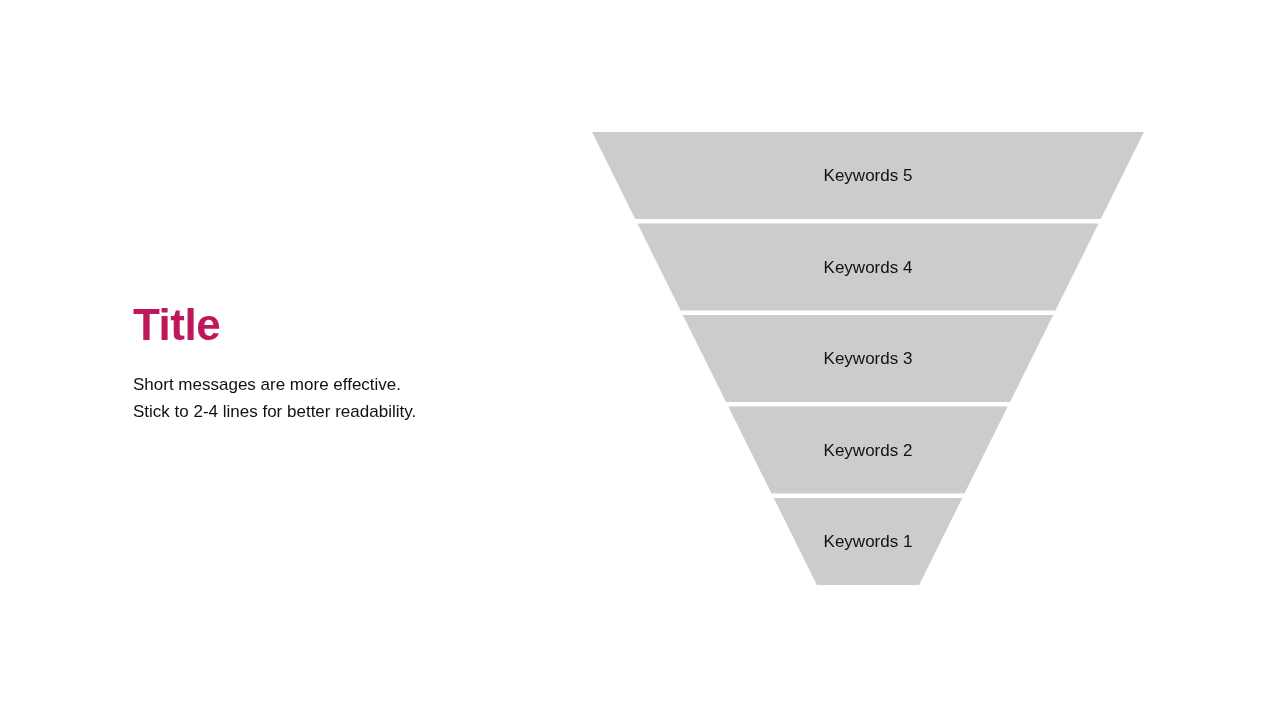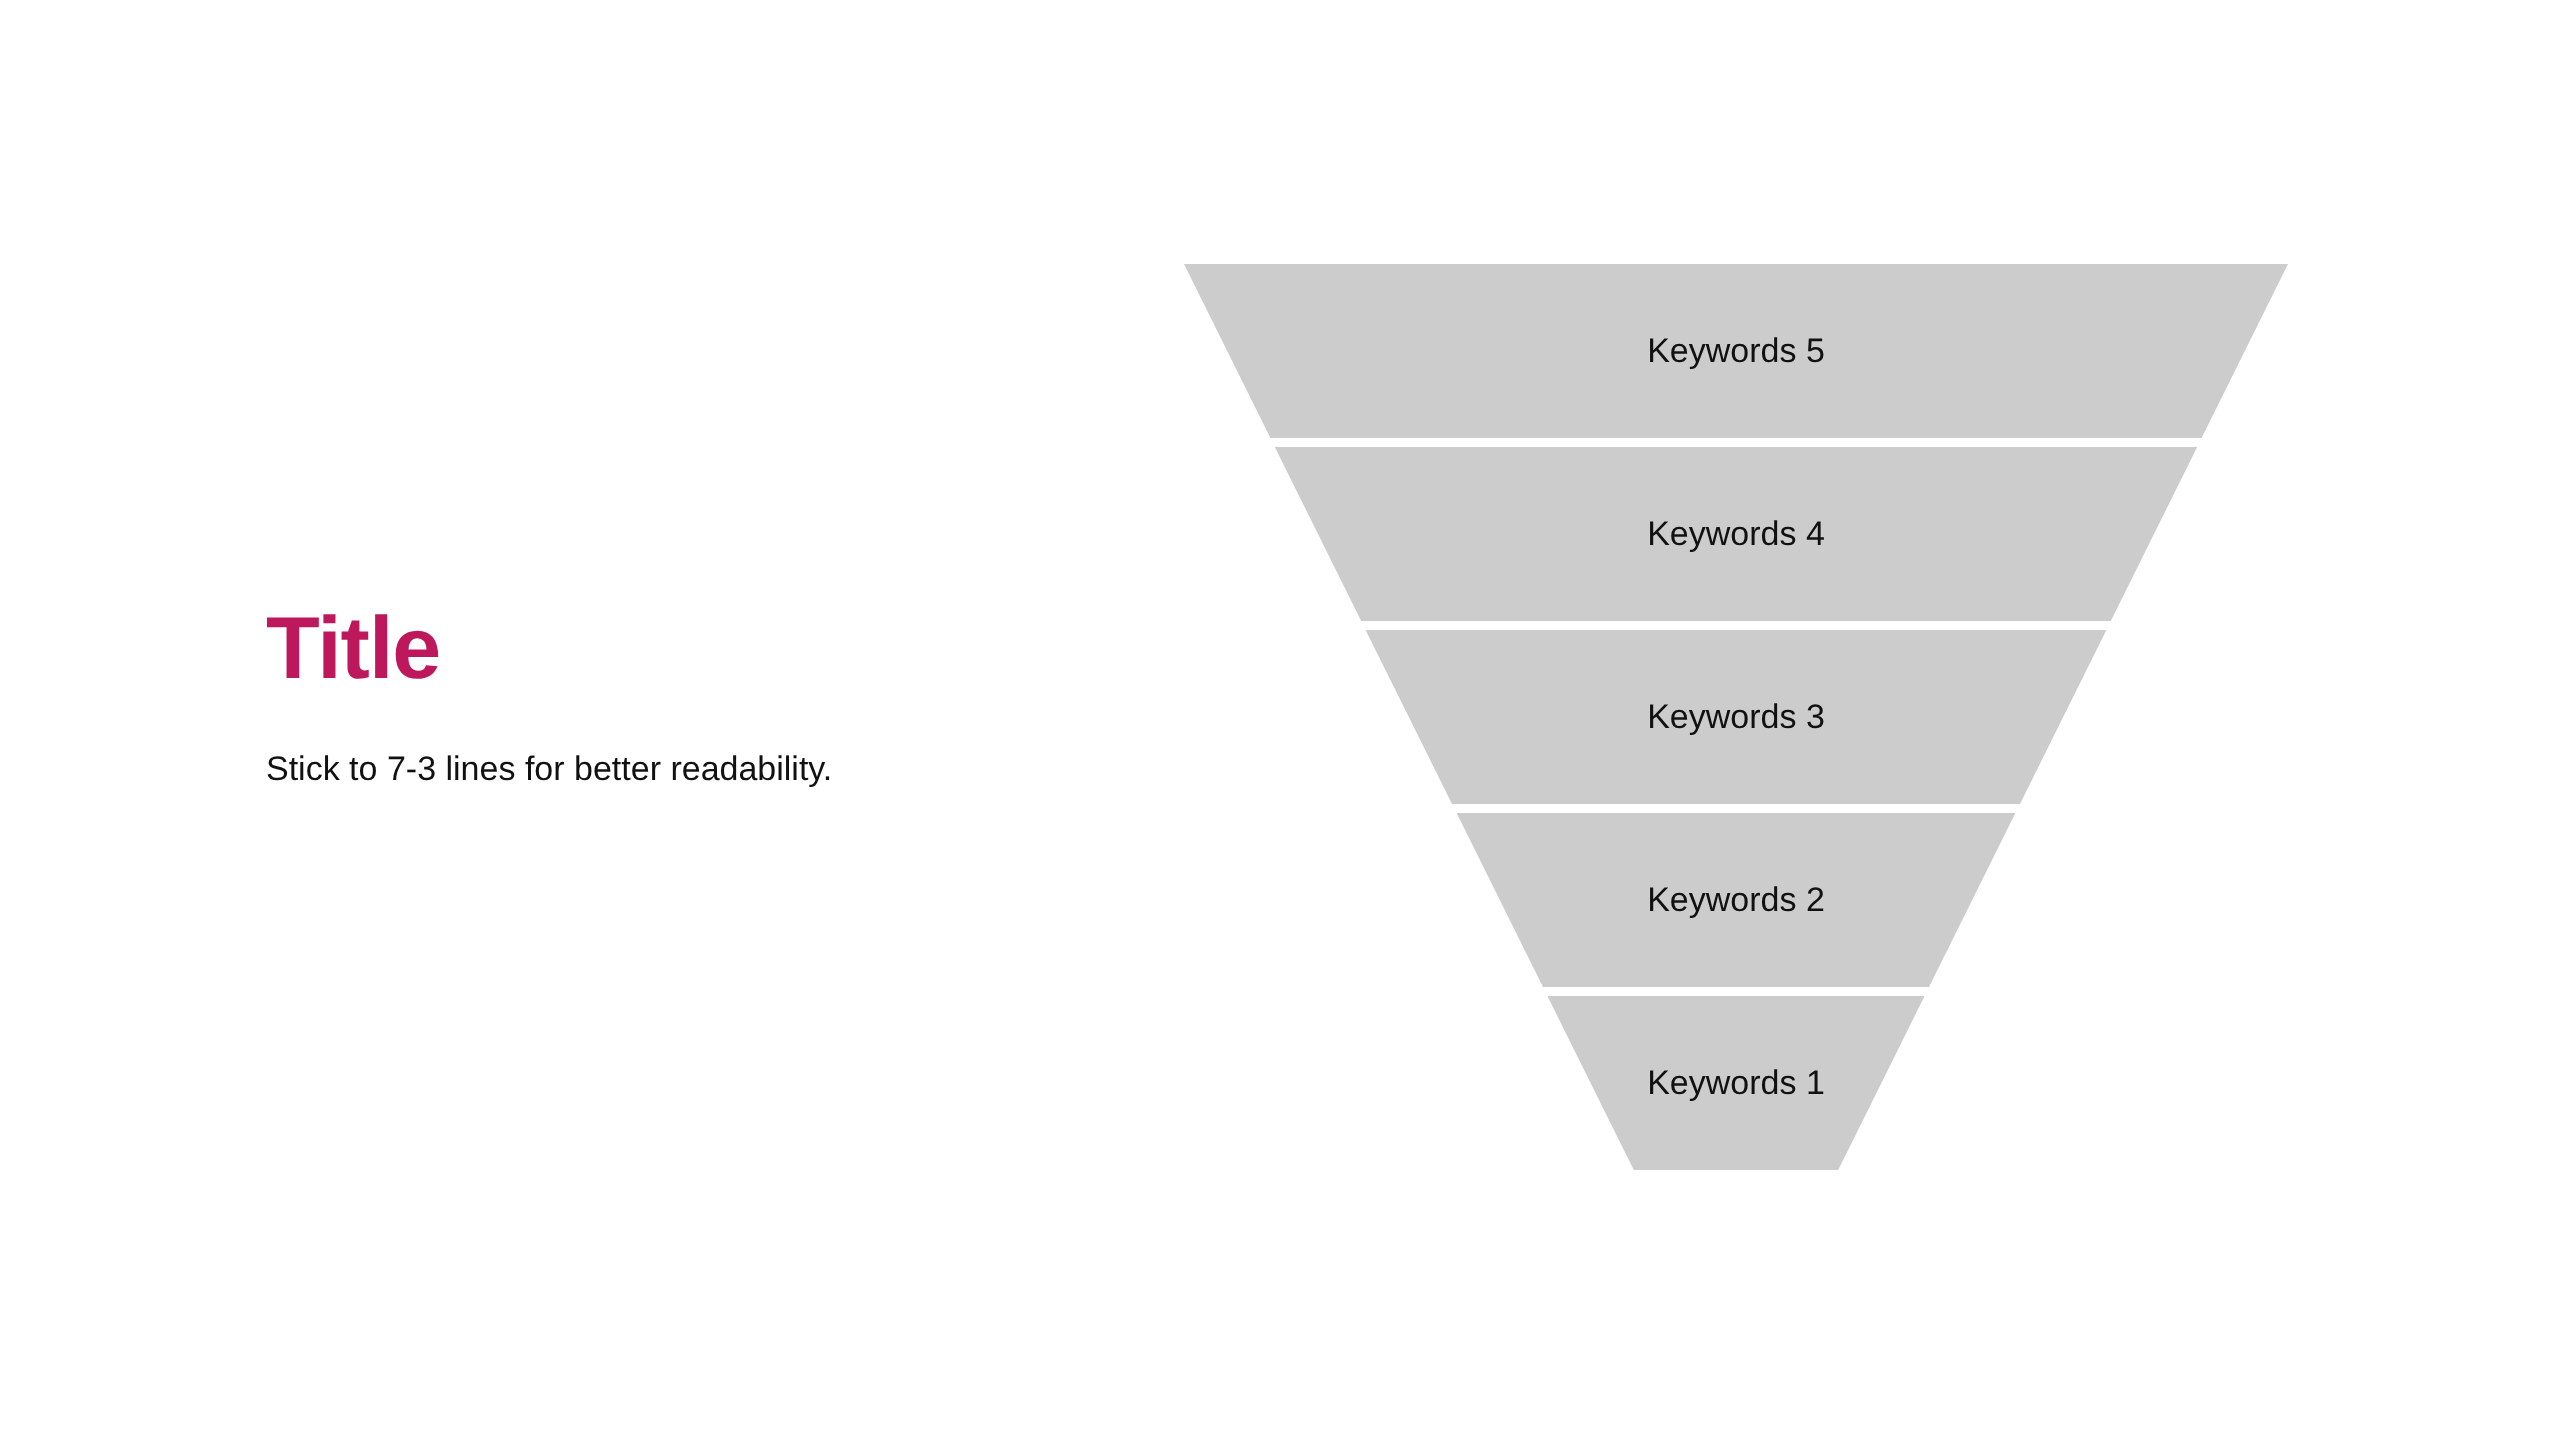--- a/index.html
+++ b/index.html
@@ -56,21 +56,22 @@
   }
 </style>
 </head>
 <body>
 
 <div class="slide">
 
   <div class="text-col">
     <h1 class="title">Title</h1>
     <p class="desc">
-      <span>Stick to 7-3 lines for better readability.</span>
+      <span>Short messages are more effective.</span>
+      <span>Stick to 2-4 lines for better readability.</span>
     </p>
   </div>
 
   <div class="funnel-col">
     <svg class="funnel-svg" viewBox="0 0 552 453" xmlns="http://www.w3.org/2000/svg">
 
       <g>
         <polygon points="0,0 552,0 508.8,87 43.2,87"></polygon>
         <text x="276" y="43.5" dominant-baseline="central">Keywords 5</text>
       </g>

